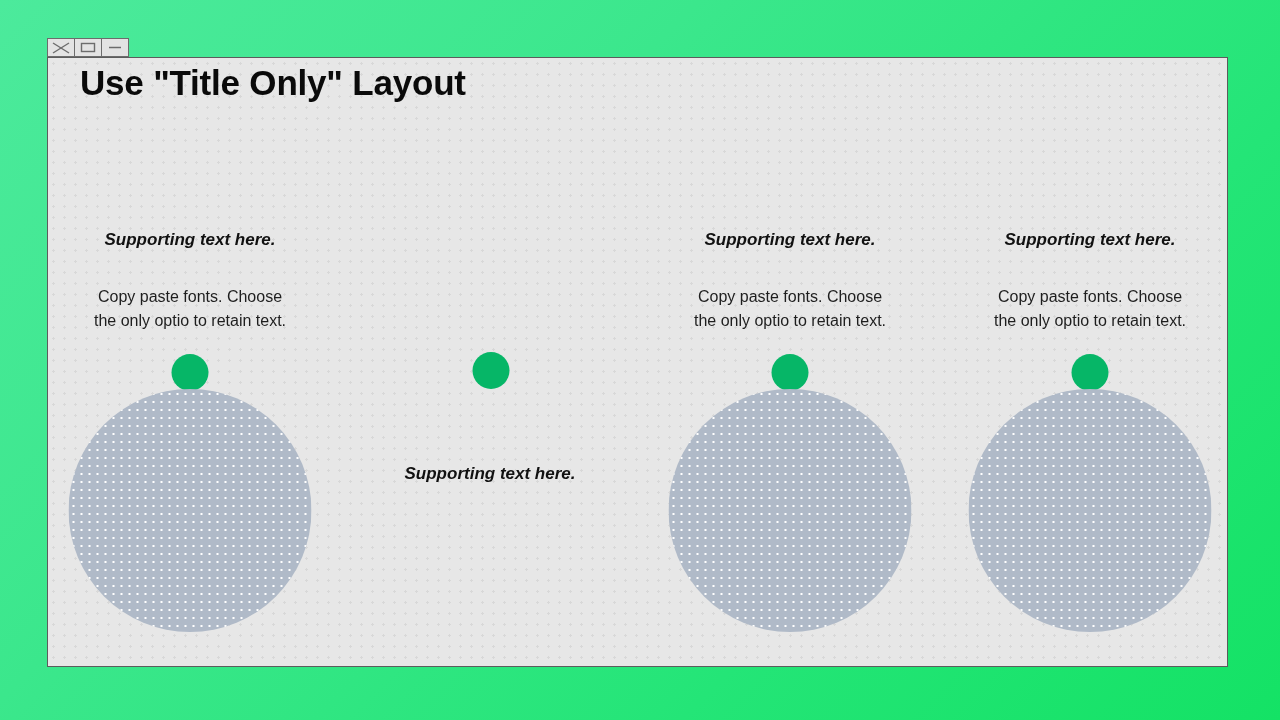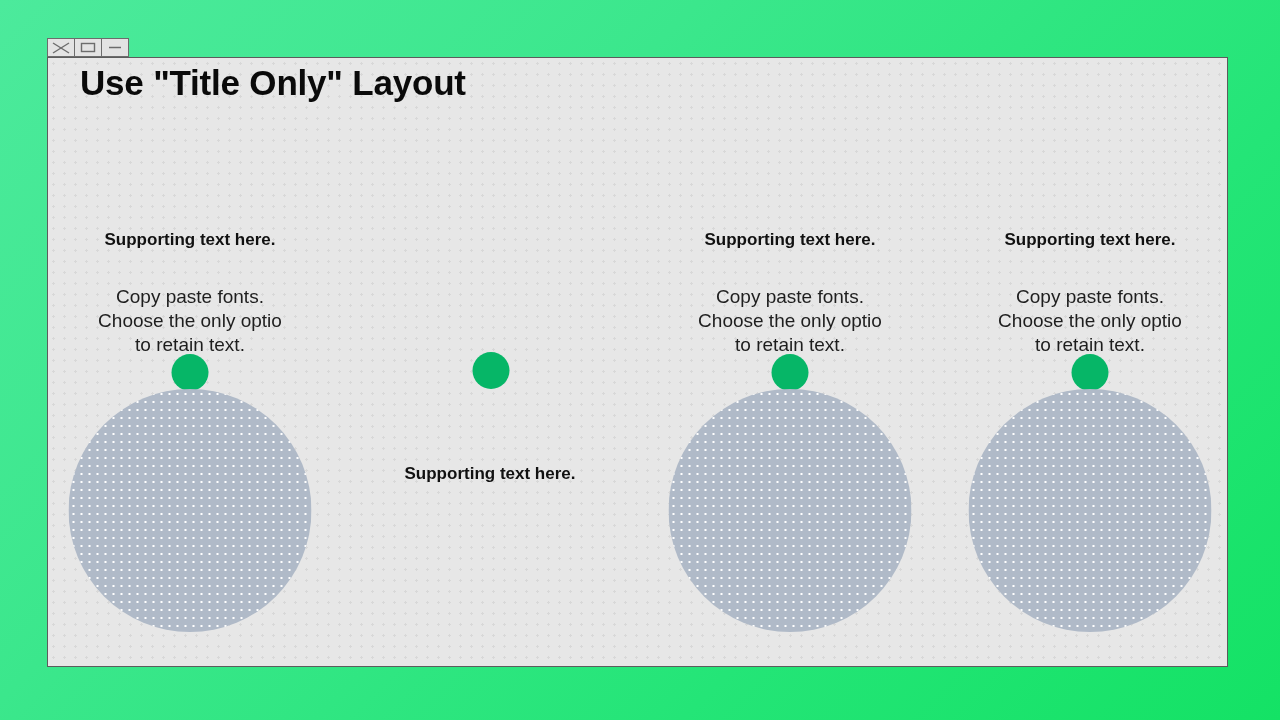--- a/index.html
+++ b/index.html
@@ -77,26 +77,27 @@
   #col-4 { left: 892px; }
 
   .col-heading {
     position: absolute;
     width: 100%;
     text-align: center;
     font-size: 17px;
     font-weight: bold;
     color: #111111;
     white-space: nowrap;
+    font-style: italic;
   }
   .col-body {
     position: absolute;
     width: 100%;
     text-align: center;
-    font-size: 19px;
+    font-size: 16px;
     line-height: 24px;
     color: #1e1e1e;
   }
 
   
   .variant-a .col-heading { top: 172px; }
   .variant-a .col-body    { top: 227px; left: 0; padding: 0 52px; }
   .variant-a .dot         { top: 296px; }
   .variant-a .big-circle  { top: 331px; }
 

